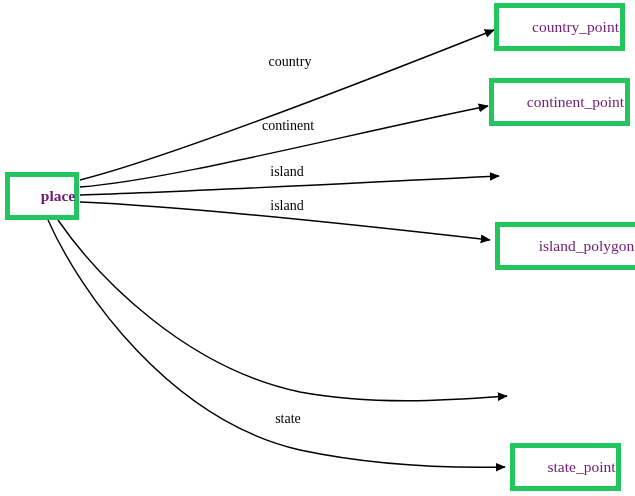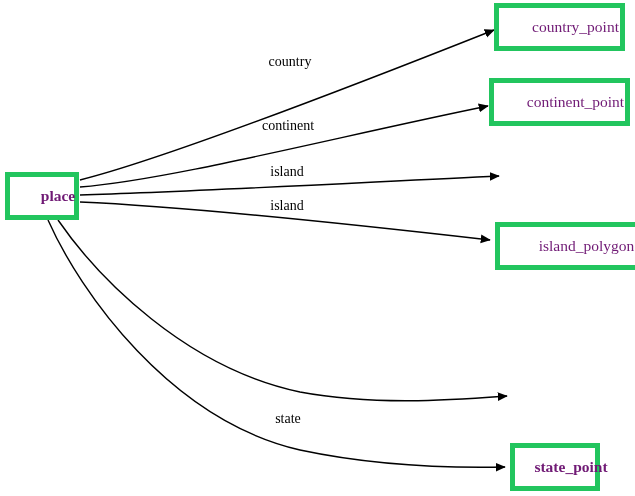--- a/index.html
+++ b/index.html
@@ -87,21 +87,21 @@
   <div class="node" style="left:489px; top:78px; width:141px; height:48px;">
     <span>continent_point</span>
   </div>
 
 
   <div class="node" style="left:495px; top:222px; width:151px; height:48px;">
     <span>island_polygon</span>
   </div>
 
 
-  <div class="node" style="left:510px; top:443px; width:90px; height:48px;font-weight:bold;">
+  <div class="node" style="left:510px; top:443px; width:111px; height:48px;">
     <span>state_point</span>
   </div>
 
   <div class="edge-label" style="left:290px; top:62px;">country</div>
 
   <div class="edge-label" style="left:288px; top:126px;">continent</div>
 
   <div class="edge-label" style="left:287px; top:172px;">island</div>
 
   <div class="edge-label" style="left:287px; top:206px;">island</div>

